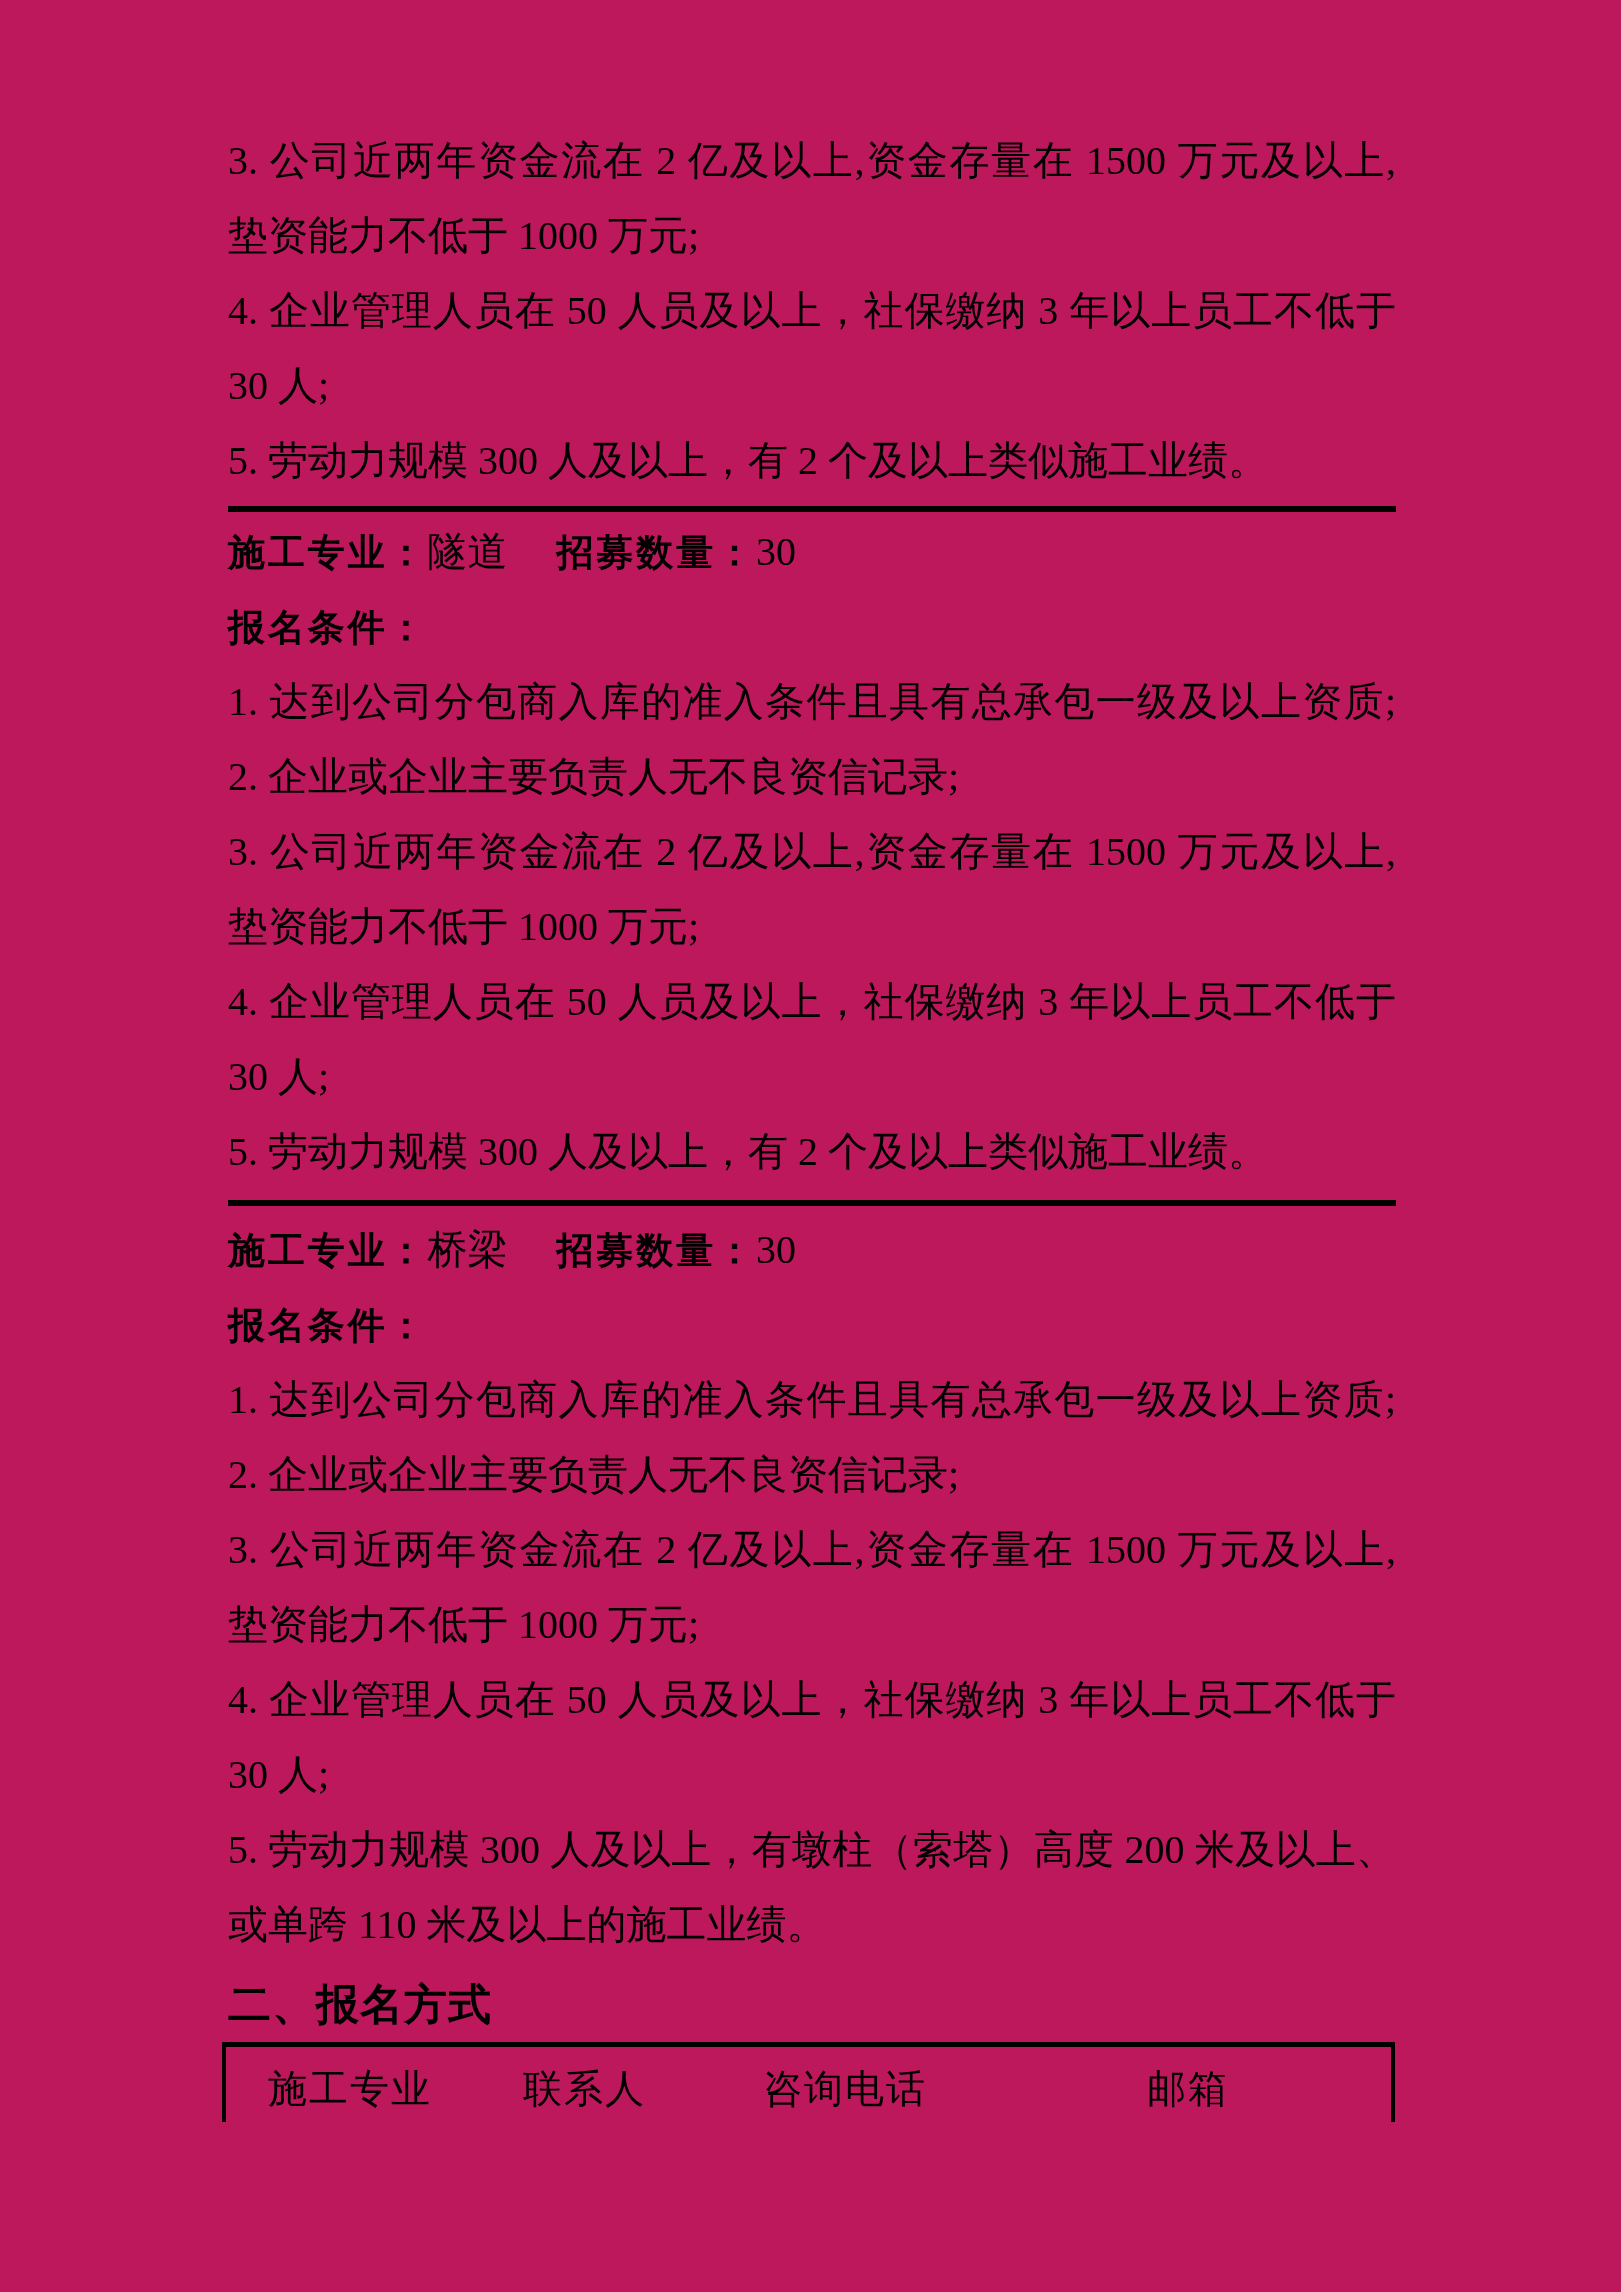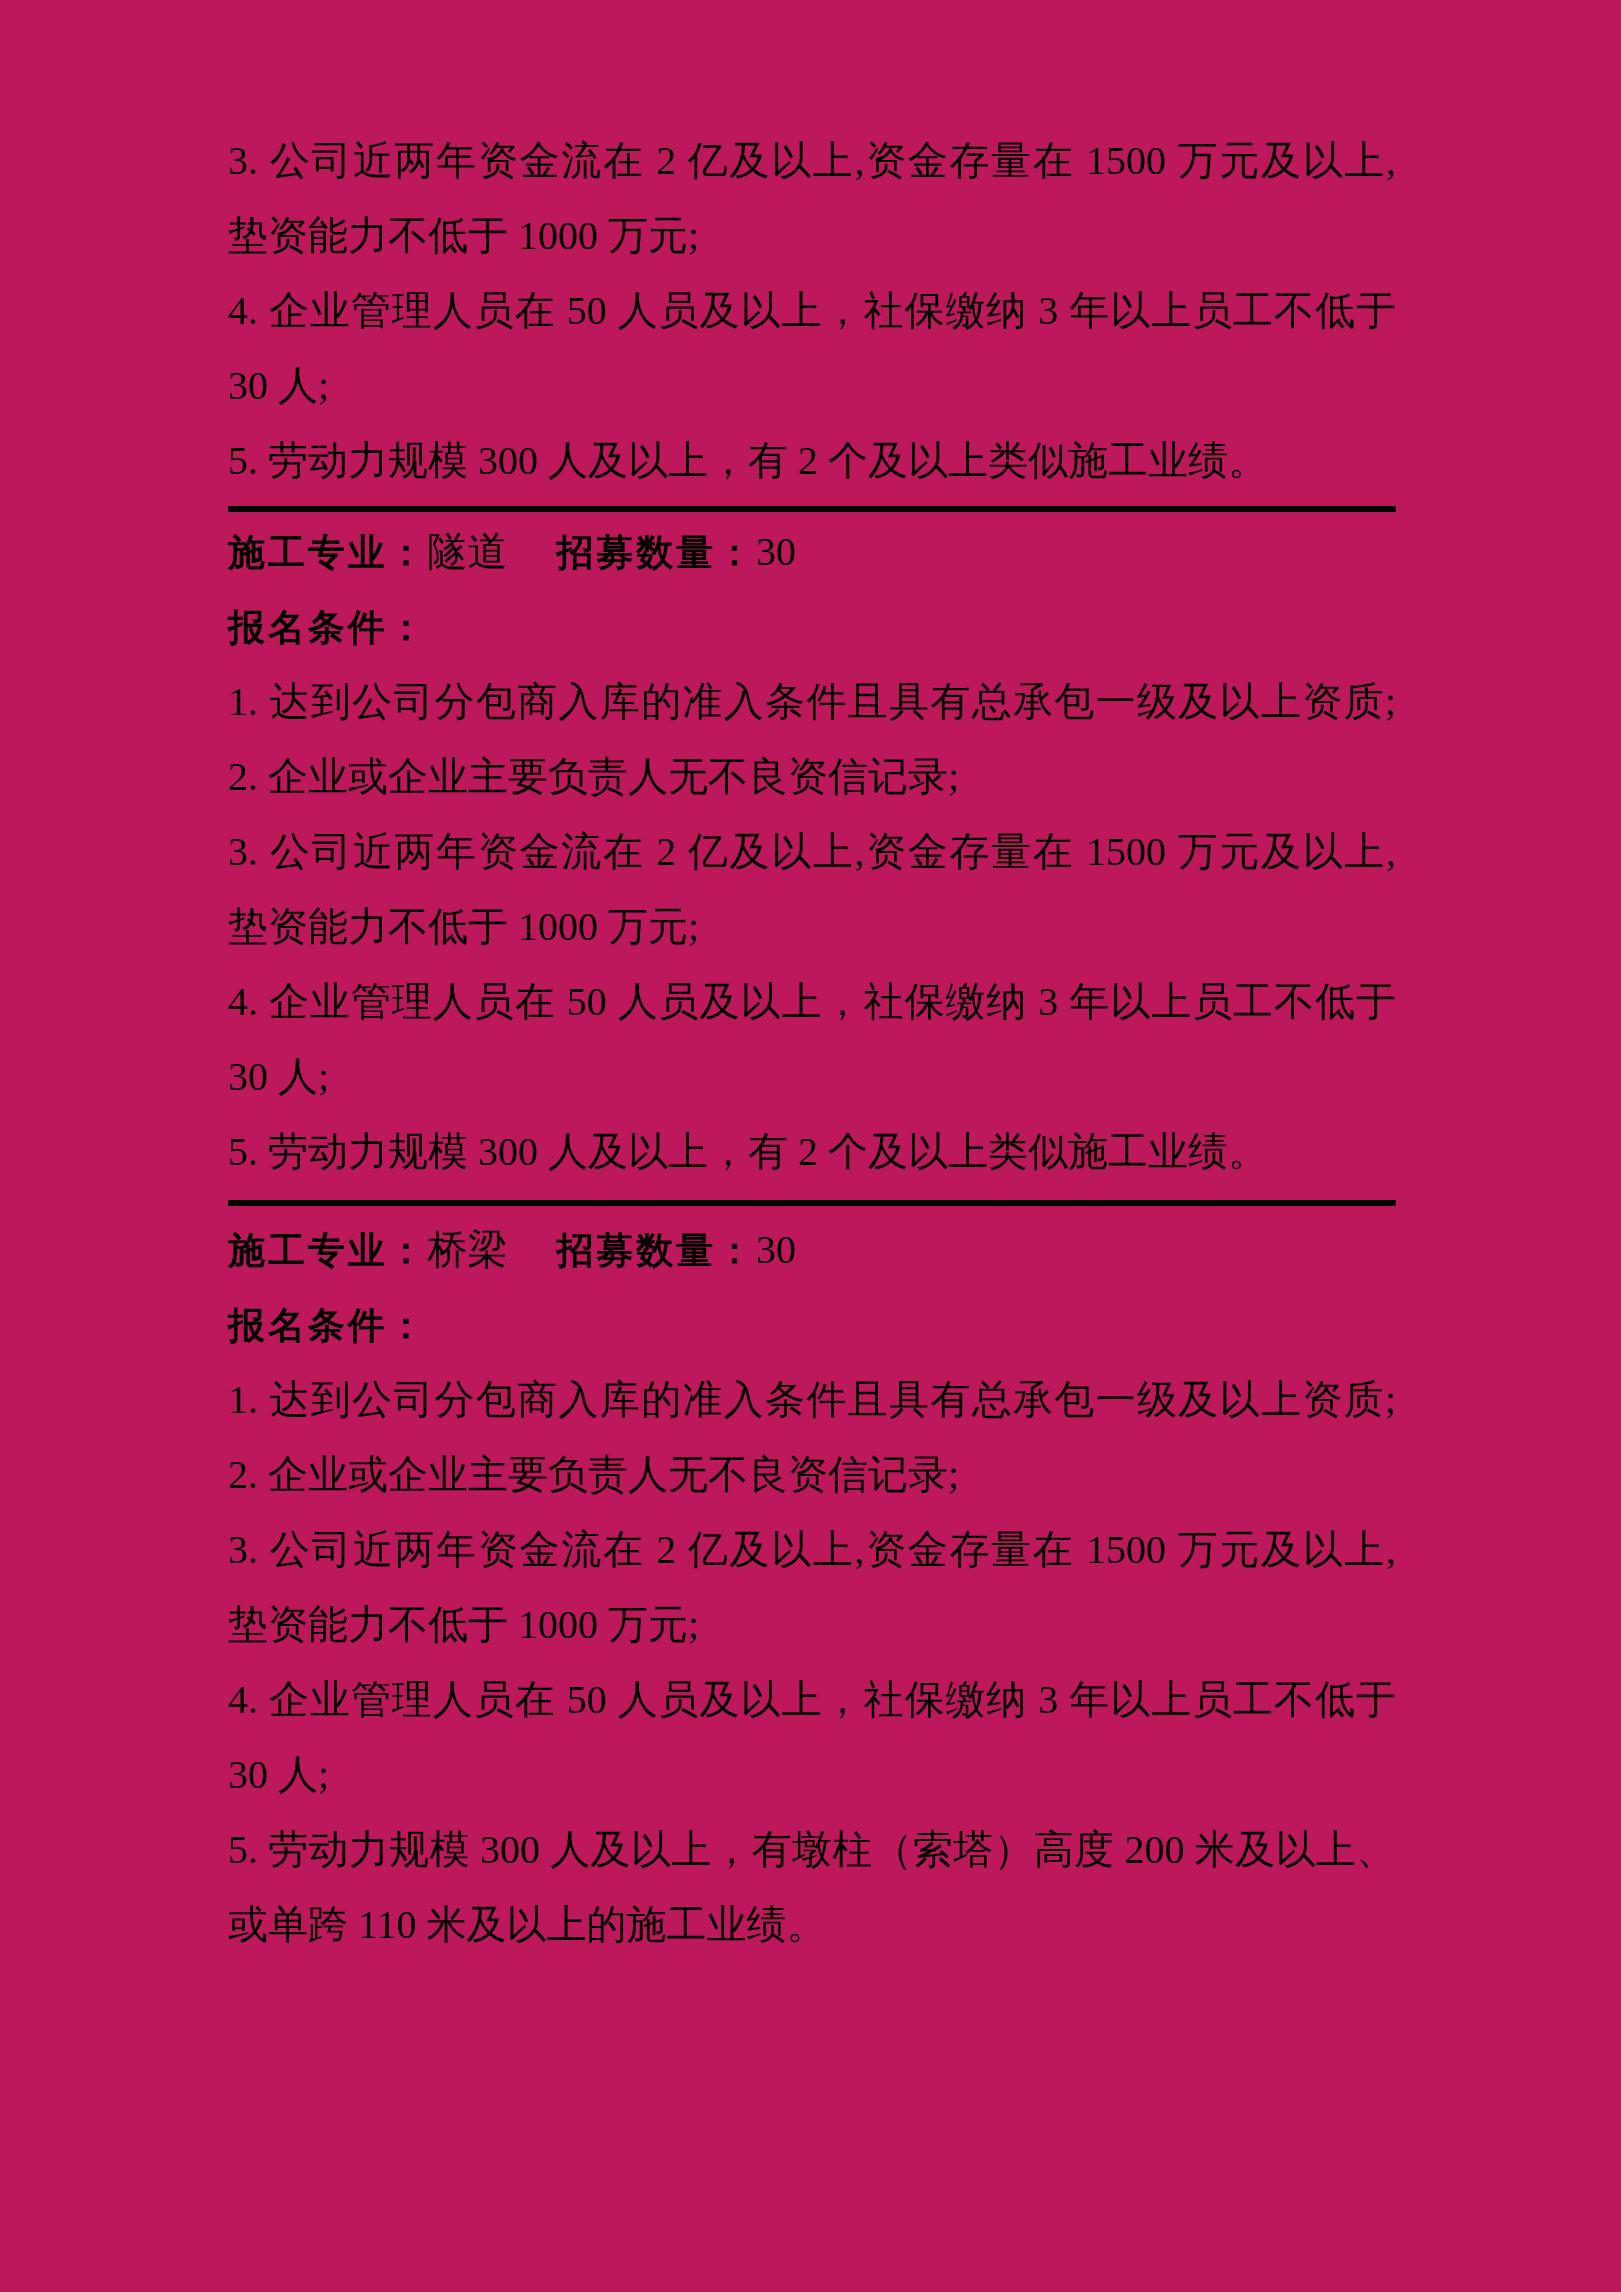--- a/index.html
+++ b/index.html
@@ -59,17 +59,24 @@
     <div class="line"><span class="b">报名条件：</span></div>
     <div class="line just">1. 达到公司分包商入库的准入条件且具有总承包一级及以上资质;</div>
     <div class="line">2. 企业或企业主要负责人无不良资信记录;</div>
     <div class="line just">3. 公司近两年资金流在 2 亿及以上,资金存量在 1500 万元及以上,</div>
     <div class="line">垫资能力不低于 1000 万元;</div>
     <div class="line just">4. 企业管理人员在 50 人员及以上，社保缴纳 3 年以上员工不低于</div>
     <div class="line">30 人;</div>
     <div class="line just">5. 劳动力规模 300 人及以上，有墩柱（索塔）高度 200 米及以上、</div>
     <div class="line">或单跨 110 米及以上的施工业绩。</div>
 
+    <div class="h2">二、报名方式</div>
 
+    <div class="tablewrap">
+      <span class="th th1">施工专业</span>
+      <span class="th th2">联系人</span>
+      <span class="th th3">咨询电话</span>
+      <span class="th th4">邮箱</span>
+    </div>
 
   </div>
 </div>
 
 
 </body></html>

